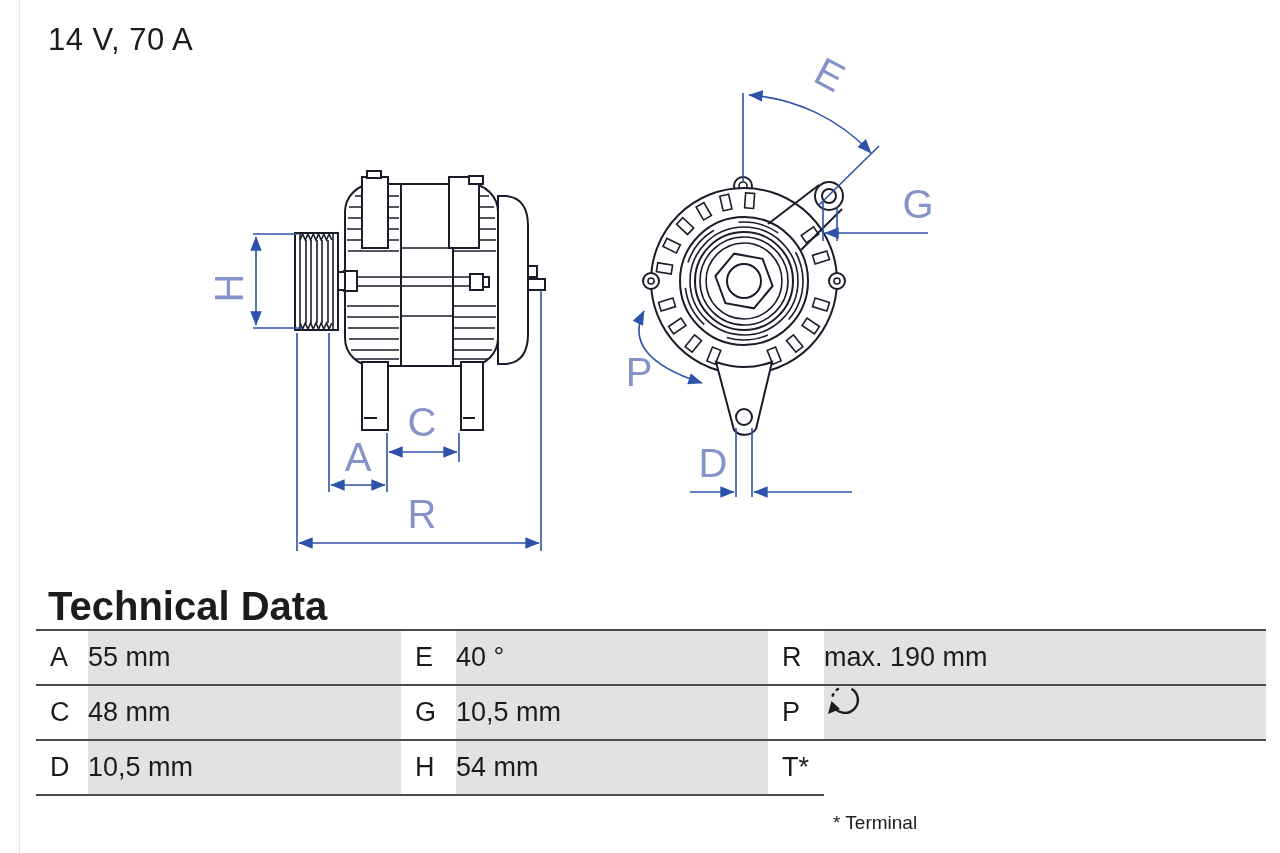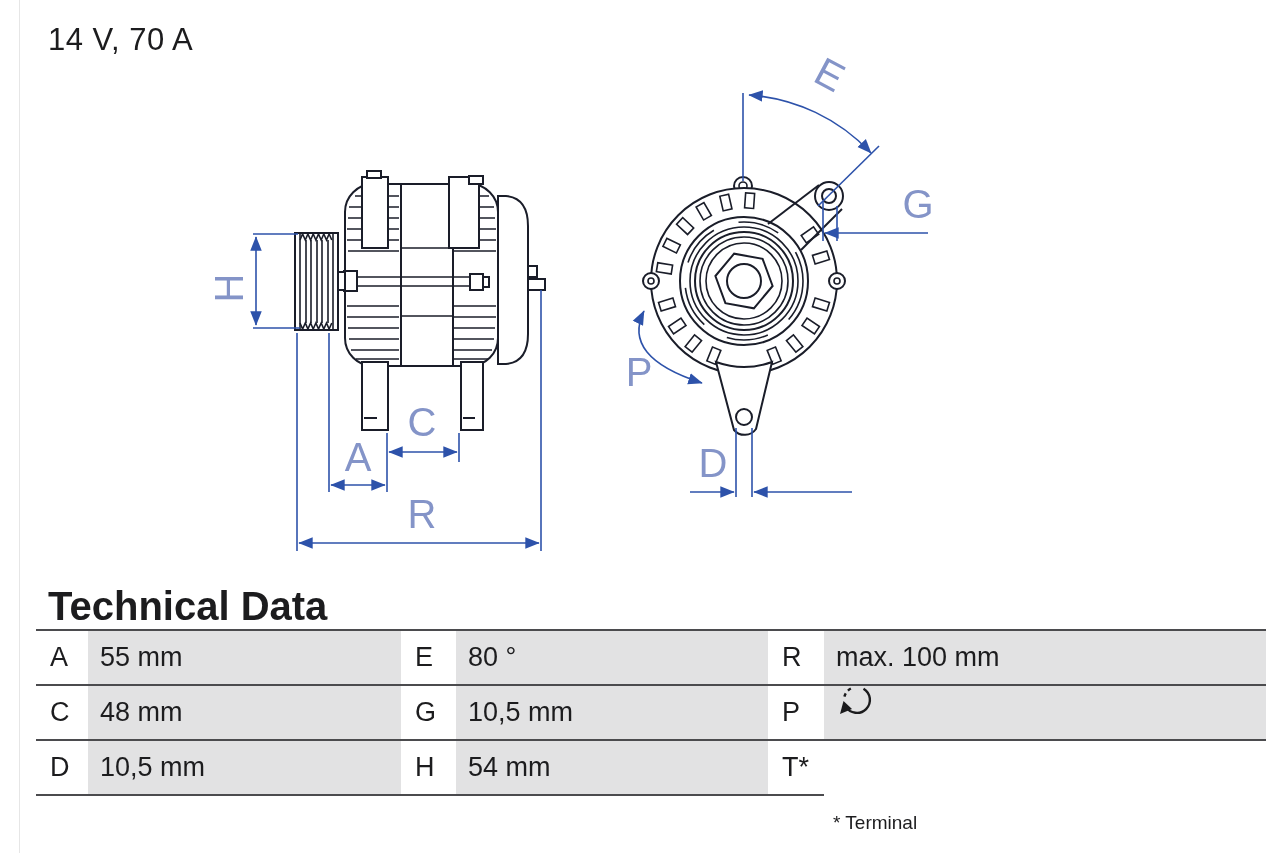--- a/index.html
+++ b/index.html
@@ -12,21 +12,21 @@
   .dwgw{stroke:#1a1d29;stroke-width:2;fill:#ffffff;}
   .dwgt{stroke:#1a1d29;stroke-width:1.6;fill:none;}
   .dim{stroke:#2d52aa;stroke-width:1.6;fill:none;}
   .dim-label{fill:#8494c8;font-family:"Liberation Sans",sans-serif;font-size:40px;font-weight:300;}
   #tech-heading{position:absolute;left:37px;top:584px;font-size:40px;font-weight:700;}
   #tech-table{position:absolute;left:25px;top:629px;width:1230px;display:grid;
       grid-template-columns:52px 313px 55px 312px 56px 442px;
       border-top:2px solid #4b4b4e;font-size:27px;}
   .cell{height:53px;line-height:53px;border-bottom:2px solid #4b4b4e;white-space:nowrap;overflow:visible;}
   .kcell{background:#ffffff;padding-left:14px;}
-  .vcell{background:#e2e2e3;padding-left:12px;}
+  .vcell{background:#e2e2e3;}
   .icon-wrap{display:inline-block;vertical-align:middle;margin-top:-6px;}
   #footnote{position:absolute;left:822px;top:812px;font-size:19px;}
 </style>
 </head>
 <body>
 
 <div id="page">
   <div id="left-edge"></div>
 
   <div id="title">14 V, 70 A</div>
@@ -199,23 +199,23 @@
     </g>
   </svg>
 
   <div id="tech-heading">Technical Data</div>
 
   <div id="tech-table">
 
     <div class="cell kcell">A</div>
     <div class="cell vcell">55 mm</div>
     <div class="cell kcell">E</div>
-    <div class="cell vcell">80 °</div>
+    <div class="cell vcell">40 °</div>
     <div class="cell kcell">R</div>
-    <div class="cell vcell">max. 100 mm</div>
+    <div class="cell vcell">max. 190 mm</div>
 
     <div class="cell kcell">C</div>
     <div class="cell vcell">48 mm</div>
     <div class="cell kcell">G</div>
     <div class="cell vcell">10,5 mm</div>
     <div class="cell kcell">P</div>
     <div class="cell vcell">
       <span class="icon-wrap">
         <svg width="40" height="42" viewBox="0 0 40 42">
           <path d="M27.5,7.7 A13,13 0 1 1 9.7,25.5" fill="none" stroke="#1b1b1d" stroke-width="2.4"></path>

